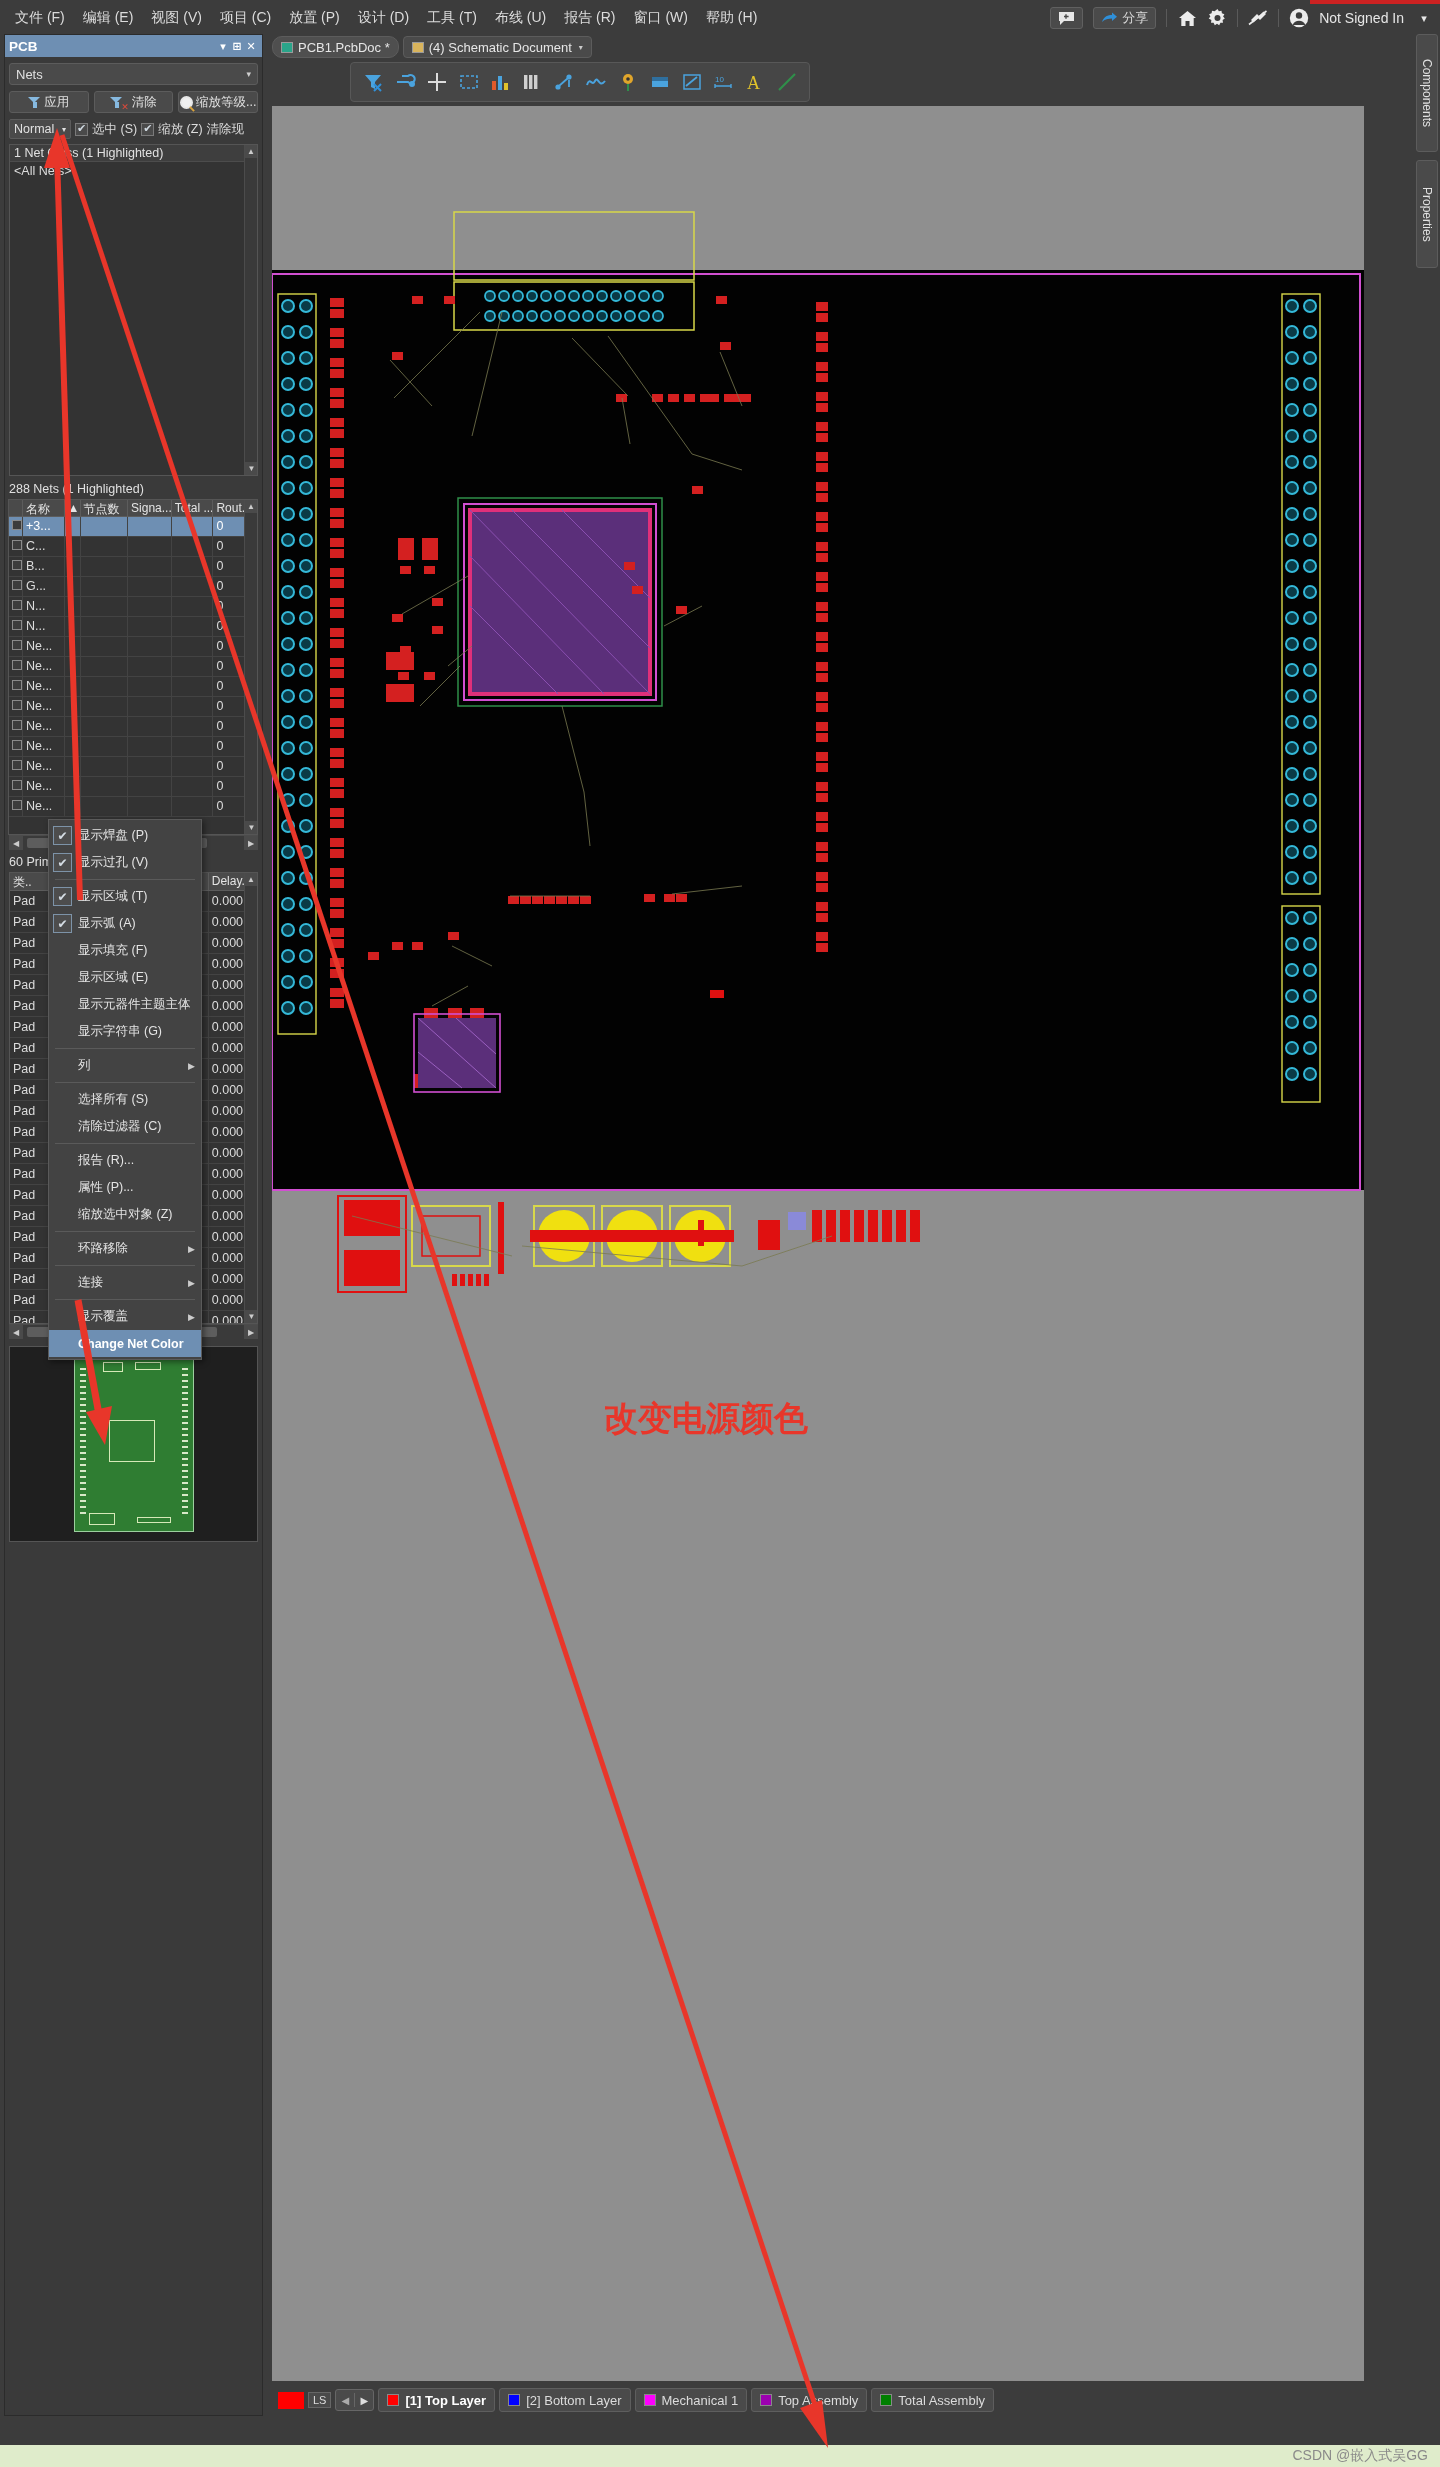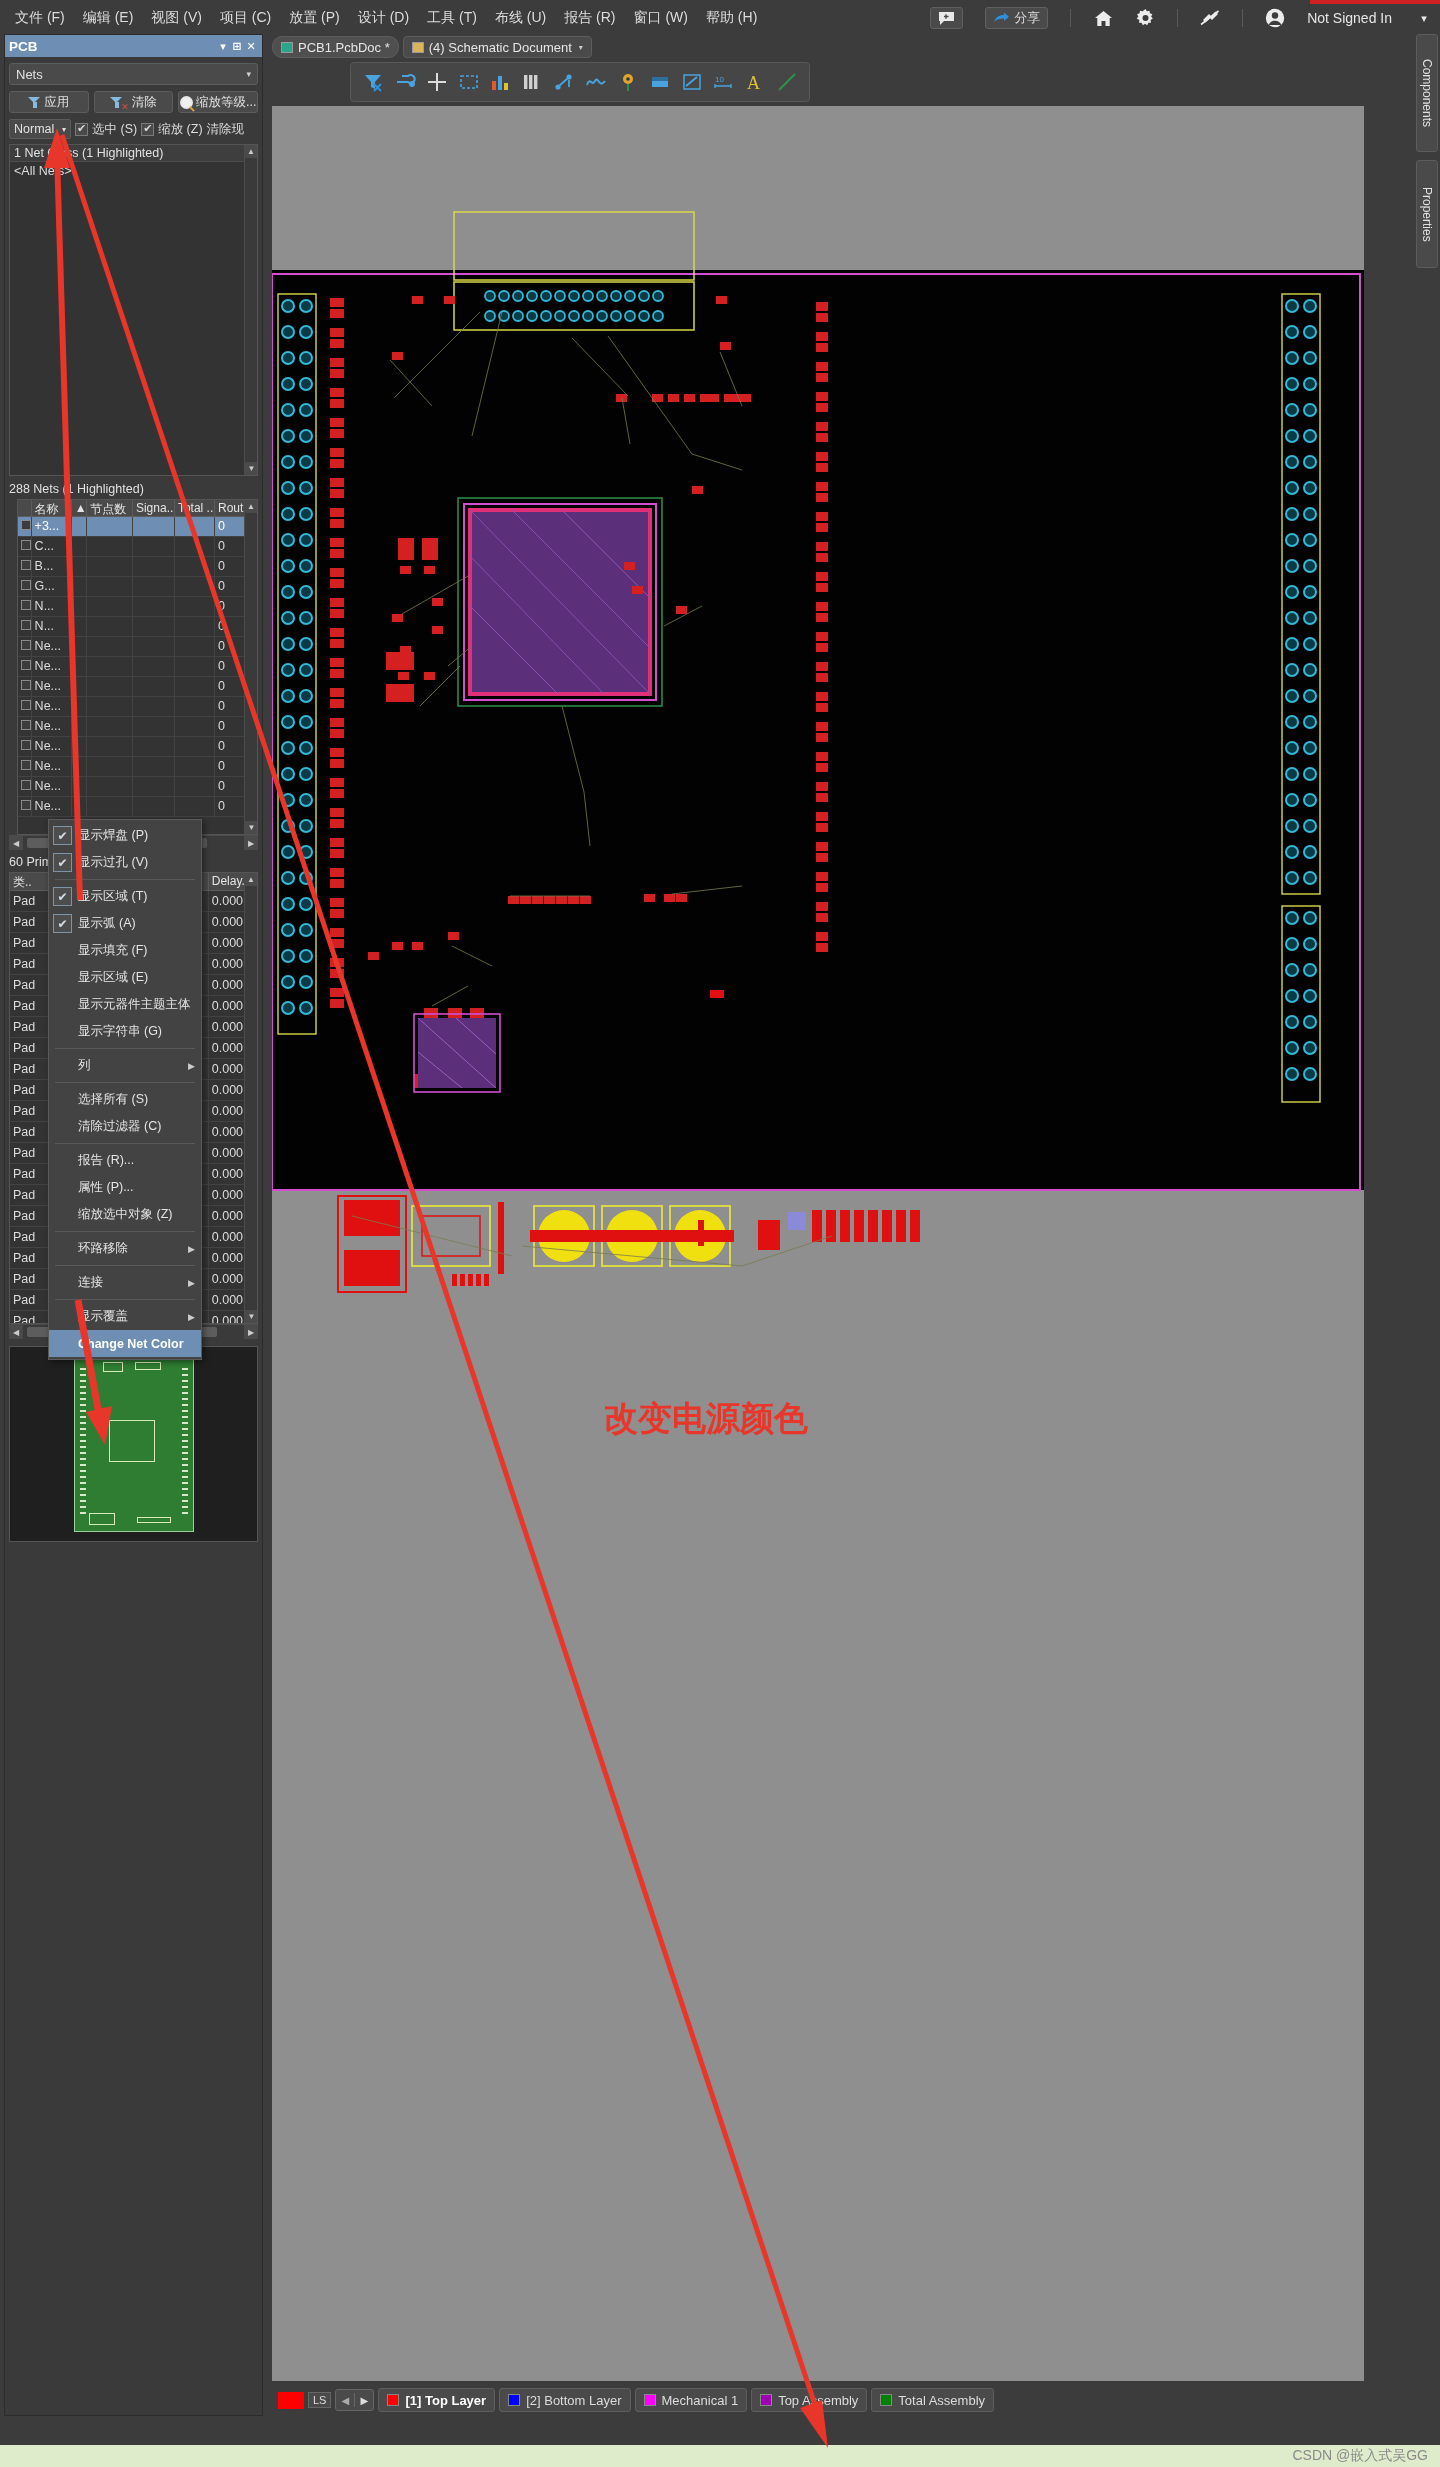--- a/index.html
+++ b/index.html
@@ -16,21 +16,21 @@
     position:absolute; left:0; top:4px; height:28px; width:1440px;
     background:#3c3c3c; display:flex; align-items:center; padding-left:6px;
   }
   .menubar .mi {
     padding:3px 9px; color:#dcdcdc; font-size:14px; white-space:nowrap;
     cursor:default;
   }
 
   .topright {
     position:absolute; right:6px; top:4px; height:28px; display:flex;
-    align-items:center; gap:22px;
+    align-items:center; gap:10px;
   }
   .tr-btn {
     background:#4a4a4a; border:1px solid #606060; border-radius:3px;
     height:22px; display:flex; align-items:center; padding:0 7px; gap:4px;
     color:#ddd; font-size:13px;
   }
   .tr-btn.share { color:#d7d7d7; }
   .tr-sep { width:1px; height:18px; background:#5a5a5a; }
   .tr-ico { width:20px; height:20px; display:flex; align-items:center; justify-content:center; color:#e8e8e8; font-size:15px;}
   .notsigned { color:#e6e6e6; font-size:14px; white-space:nowrap; }
@@ -94,21 +94,21 @@
              font-size:12.5px; color:#e0e0e0; border-bottom:1px solid #4c4c4c;}
   .lb-item { height:18px; display:flex; align-items:center; padding:0 4px; font-size:12.5px; color:#dcdcdc;}
   .vscroll { position:absolute; right:0; top:0; width:13px; height:100%; background:#3a3a3a; border-left:1px solid #4c4c4c;}
   .vscroll .up,.vscroll .dn{ height:13px; background:#4a4a4a; color:#ccc; font-size:8px; display:flex; align-items:center; justify-content:center;}
   .vscroll .dn{ position:absolute; bottom:0; width:13px;}
 
   .netshead {
     margin:6px 4px 0 4px; font-size:12.5px; color:#e0e0e0;
   }
   .grid2 {
-    margin:3px 4px 0 12px; background:#333; border:1px solid #555; height:336px; position:relative; overflow:hidden;
+    margin:3px 4px 0 3px; background:#333; border:1px solid #555; height:336px; position:relative; overflow:hidden;
   }
   .g-headrow { display:flex; height:17px; background:#4a4a4a; border-bottom:1px solid #5c5c5c; font-size:12px; color:#e4e4e4;}
   .g-headrow div{ padding:1px 3px; border-right:1px solid #5c5c5c; white-space:nowrap; overflow:hidden;}
   .g-row { display:flex; height:20px; font-size:12.5px; border-bottom:1px solid #434343;}
   .g-row div{ padding:2px 3px; border-right:1px solid #434343; white-space:nowrap; overflow:hidden; color:#dcdcdc;}
   .g-row.sel { background:#6e8fb3; color:#fff; }
   .g-row.sel div{ color:#fff; }
 
   .hscroll { height:14px; background:#3a3a3a; border-top:1px solid #4c4c4c; position:relative;}
   .hscroll .bar{ position:absolute; left:18px; top:2px; height:10px; width:180px; background:#5d5d5d; border-radius:2px;}

